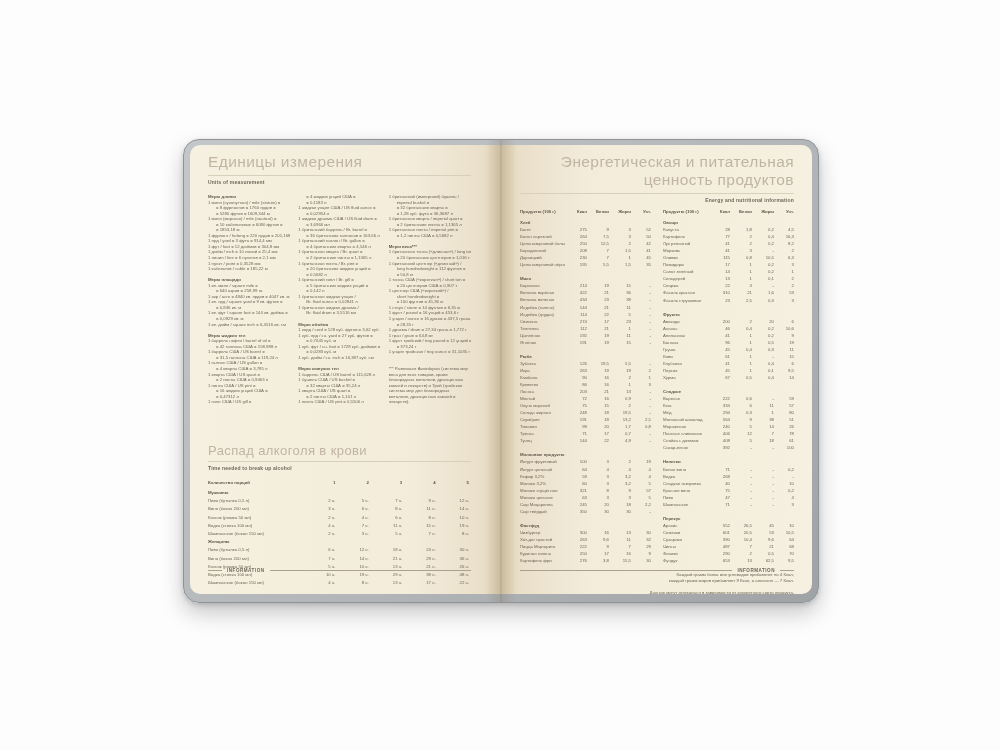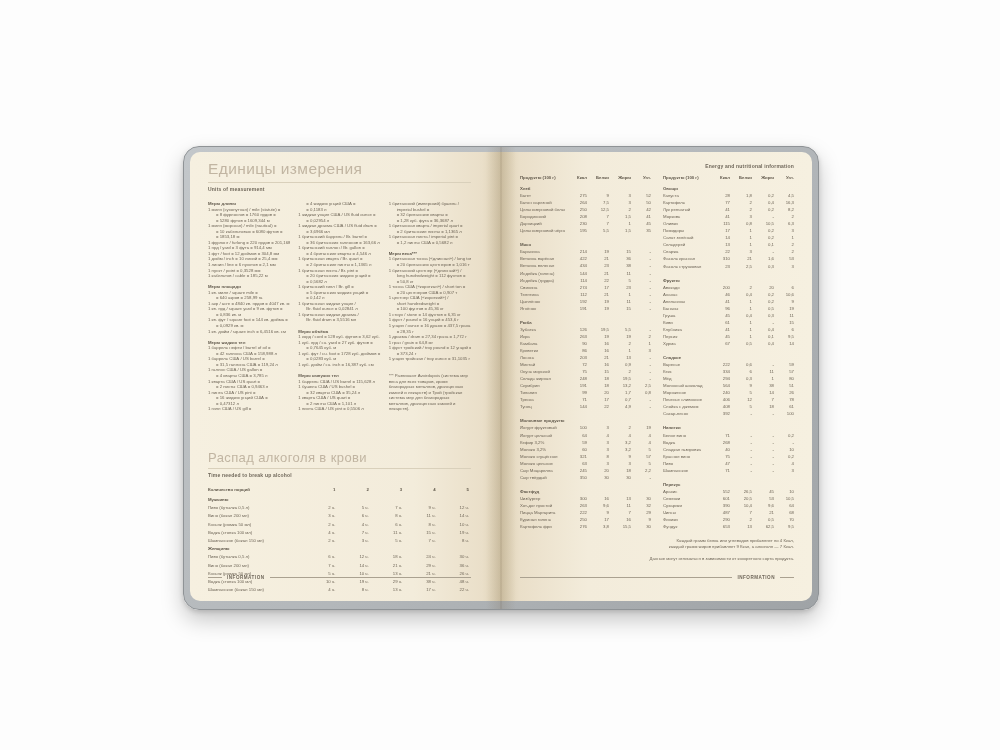--- a/index.html
+++ b/index.html
@@ -4,21 +4,21 @@
 <style>
   * { margin:0; padding:0; box-sizing:border-box; }
   html,body { width:1000px; height:750px; }
   body {
     background:#fdfdfd;
     font-family:"Liberation Sans", sans-serif;
     position:relative;
     overflow:hidden;
   }
   .book {
-    position:absolute; left:183px; top:146px; width:636px; height:464px;
+    position:absolute; left:183px; top:139px; width:636px; height:464px;
     background:linear-gradient(135deg,#c3c7ca 0%,#b3b7ba 55%,#9fa3a6 100%);
     border:1px solid #8f9396;
     border-radius:16px;
     box-shadow:0 10px 22px rgba(0,0,0,0.22), 0 2px 5px rgba(0,0,0,0.15);
   }
   .pages {
     position:absolute; left:6px; right:6px; top:5px; bottom:8px;
     border-radius:10px; overflow:hidden; display:flex;
   }
   .page { width:50%; height:100%; position:relative; }
@@ -335,20 +335,21 @@
         <div class="page-footer pf-left">
           <span class="rule short"></span>
           <span>INFORMATION</span>
           <span class="rule long"></span>
         </div>
       </div>
     </div>
 
     <div class="page page-right">
       <div class="content-r">
+        <div class="big-title right">Энергетическая и питательная ценность продуктов</div>
         <div class="subtitle right">Energy and nutritional information</div>
 
         <div class="food-wrap">
           <div class="food-group">
             <div class="fhead">
               <span>Продукты (100 г)</span>
               <span>Ккал</span>
               <span>Белки</span>
               <span>Жиры</span>
               <span>Угл.</span>

